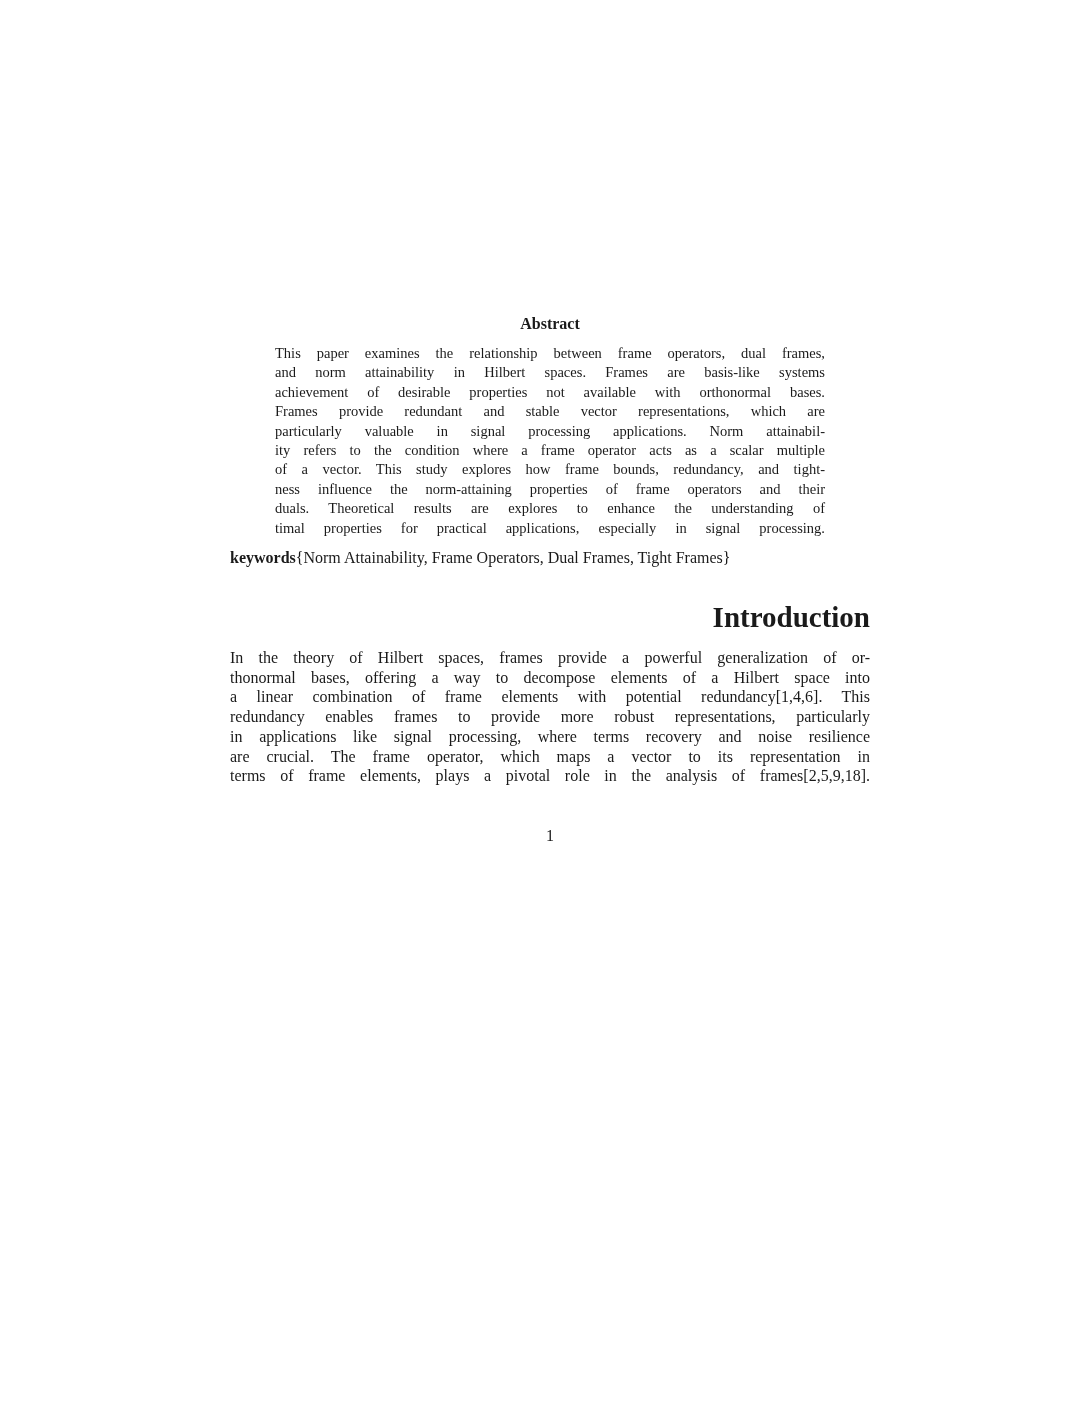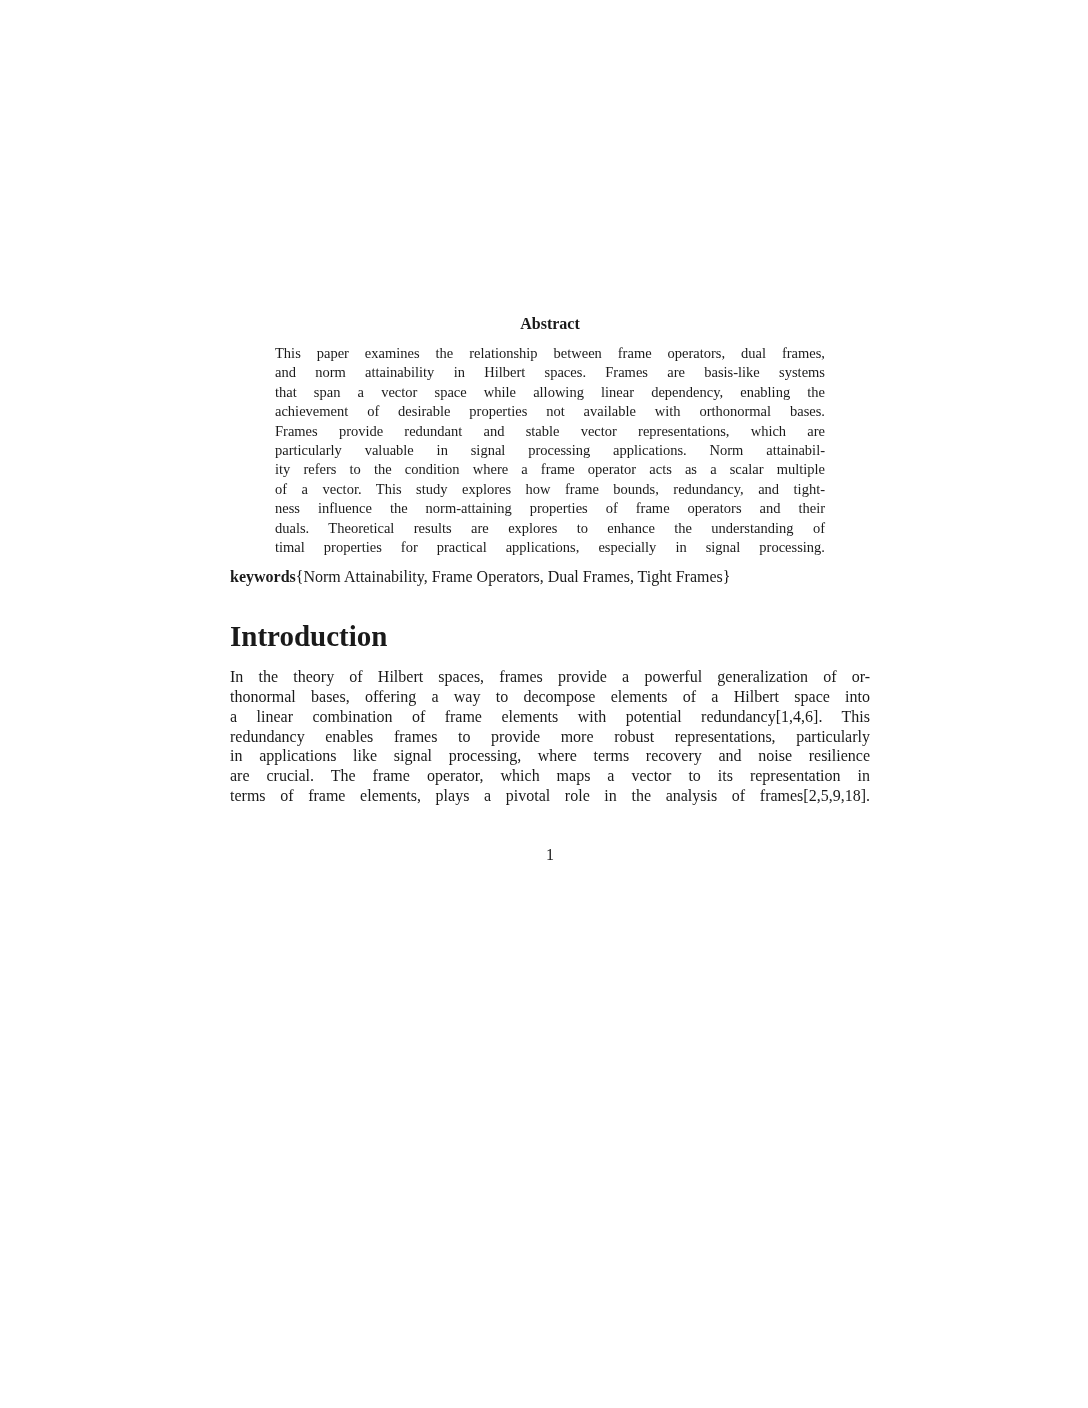--- a/index.html
+++ b/index.html
@@ -62,20 +62,21 @@
     line-height: 20px;
   }
   .kw-label { font-weight: 700; }
 
   
   .section-heading {
     margin-top: 32px;
     font-size: 29px;
     line-height: 34px;
     font-weight: 700;
+    text-align: right;
   }
 
   
   .body-par {
     margin-top: 14px;
     font-size: 16px;
     line-height: 19.7px;
   }
 
   
@@ -94,21 +95,20 @@
 <div class="page">
 
 
   <div class="content">
 
     <section>
       <h2 class="abstract-heading">Abstract</h2>
       <div class="abstract-body justify-block">
           <div class="tline">This paper examines the relationship between frame operators, dual frames,</div>
           <div class="tline">and norm attainability in Hilbert spaces.  Frames are basis-like systems</div>
-          <div class="tline">that span a vector space while allowing linear dependency, enabling the</div>
           <div class="tline">achievement of desirable properties not available with orthonormal bases.</div>
           <div class="tline">Frames provide redundant and stable vector representations, which are</div>
           <div class="tline">particularly valuable in signal processing applications.  Norm attainabil-</div>
           <div class="tline">ity refers to the condition where a frame operator acts as a scalar multiple</div>
           <div class="tline">of a vector.  This study explores how frame bounds, redundancy, and tight-</div>
           <div class="tline">ness influence the norm-attaining properties of frame operators and their</div>
           <div class="tline">duals.  Theoretical results are explores to enhance the understanding of</div>
           <div class="tline">timal properties for practical applications, especially in signal processing.</div>
         </div>
     </section>

